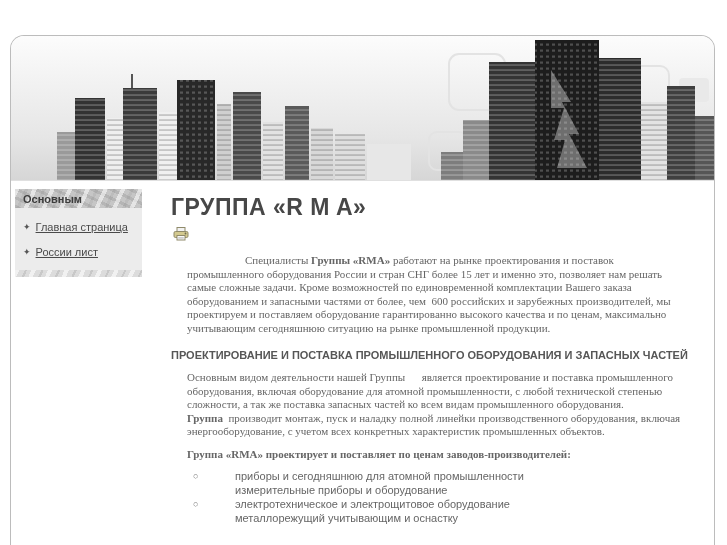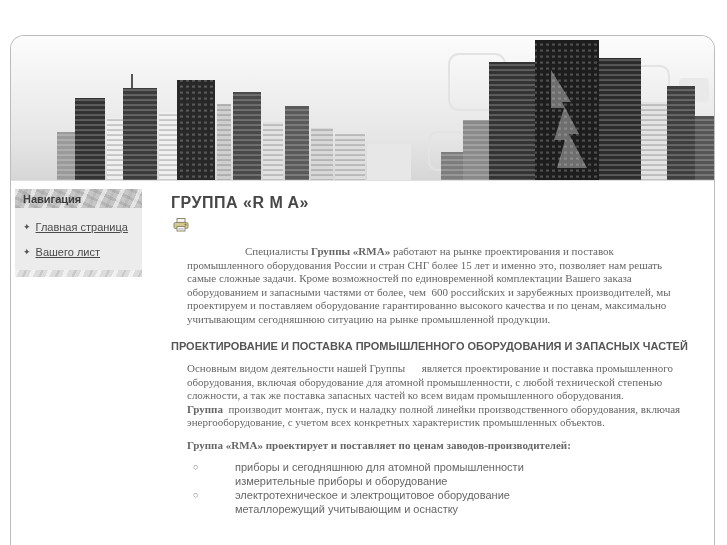--- a/index.html
+++ b/index.html
@@ -33,21 +33,21 @@
   .nav-item{margin:0 0 7px 0;white-space:nowrap;}
   .nav-item:last-child{margin-bottom:0;}
   .diamond{font-size:9px;color:#555;margin-right:5px;vertical-align:1px;}
   .nav-link{font-size:11px;color:#4a4a4a;text-decoration:underline;cursor:pointer;text-align:center;}
   .nav-bottom{
     height:7px;background-color:#dcdcdc;
     background-image:repeating-linear-gradient(115deg, rgba(255,255,255,.6) 0 4px, transparent 4px 9px, rgba(120,120,120,.2) 9px 11px, transparent 11px 15px);
   }
   
   .content{flex:1 1 auto;padding:13px 12px 0 12px;min-width:0;}
-  .page-title{font-size:16px;font-weight:bold;color:#474747;margin:0 0 6px 0;letter-spacing:.5px;}
+  .page-title{font-size:23px;font-weight:bold;color:#474747;margin:0 0 6px 0;letter-spacing:.5px;}
   .print{display:inline-block;margin:0 0 2px 2px;cursor:pointer;line-height:0;}
   .content p{font-size:11px;line-height:13.5px;color:#666;margin:9px 16px;font-family:Liberation Serif, serif;}
   .p-indent{text-indent:58px;}
   .section-heading{font-size:11px;line-height:13px;font-weight:bold;color:#565656;margin:14px 0 9px 0;}
   .bold-line{font-weight:bold;color:#565656;}
   .products{list-style:none;margin:8px 0 10px 0;padding:0;}
   .products li{position:relative;padding-left:64px;font-size:11px;line-height:13.5px;color:#666;margin:0 0 1px 0;}
   .o-bullet{position:absolute;left:22px;top:0px;font-size:9px;color:#777;}
   .prod-line{display:block;}
 </style>
@@ -134,27 +134,27 @@
         <rect x="656" y="50" width="28" height="94" fill="url(#flW)"></rect>
       <rect x="684" y="80" width="21" height="64" fill="#565656"></rect>
         <rect x="684" y="80" width="21" height="64" fill="url(#flW)"></rect>
     </svg>
   </div>
 
   <div class="columns">
 
     <aside class="sidebar">
       <div class="navbox">
-        <div class="nav-heading">Навигация</div>
+        <div class="nav-heading">Основным</div>
         <ul class="nav-links">
           <li class="nav-item">
             <span class="diamond">✦</span><a class="nav-link">Главная страница</a>
           </li>
           <li class="nav-item">
-            <span class="diamond">✦</span><a class="nav-link">Вашего лист</a>
+            <span class="diamond">✦</span><a class="nav-link">России лист</a>
           </li>
         </ul>
         <div class="nav-bottom"></div>
       </div>
     </aside>
 
     <main class="content">
       <h1 class="page-title">ГРУППА «R M A»</h1>
 
       <span class="print">

